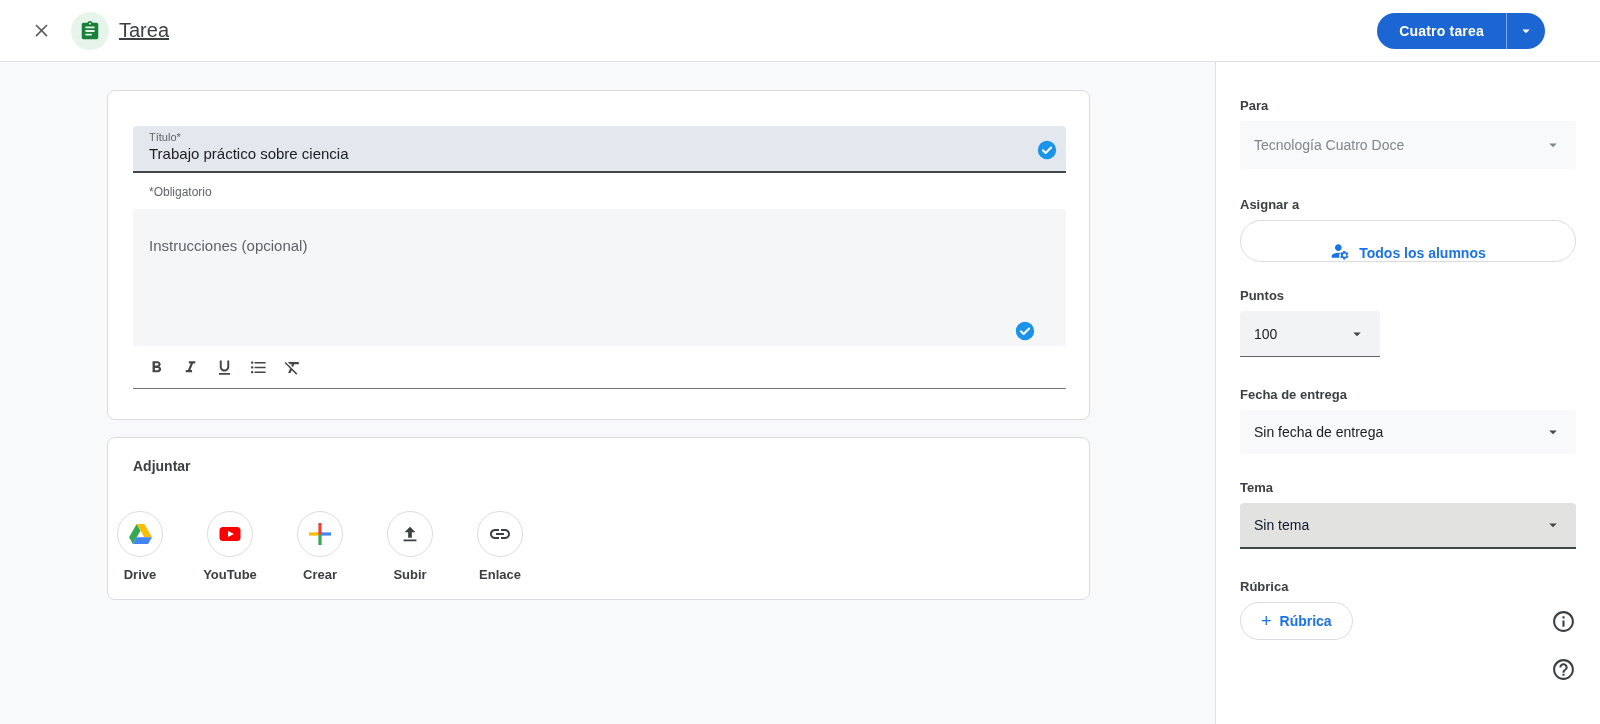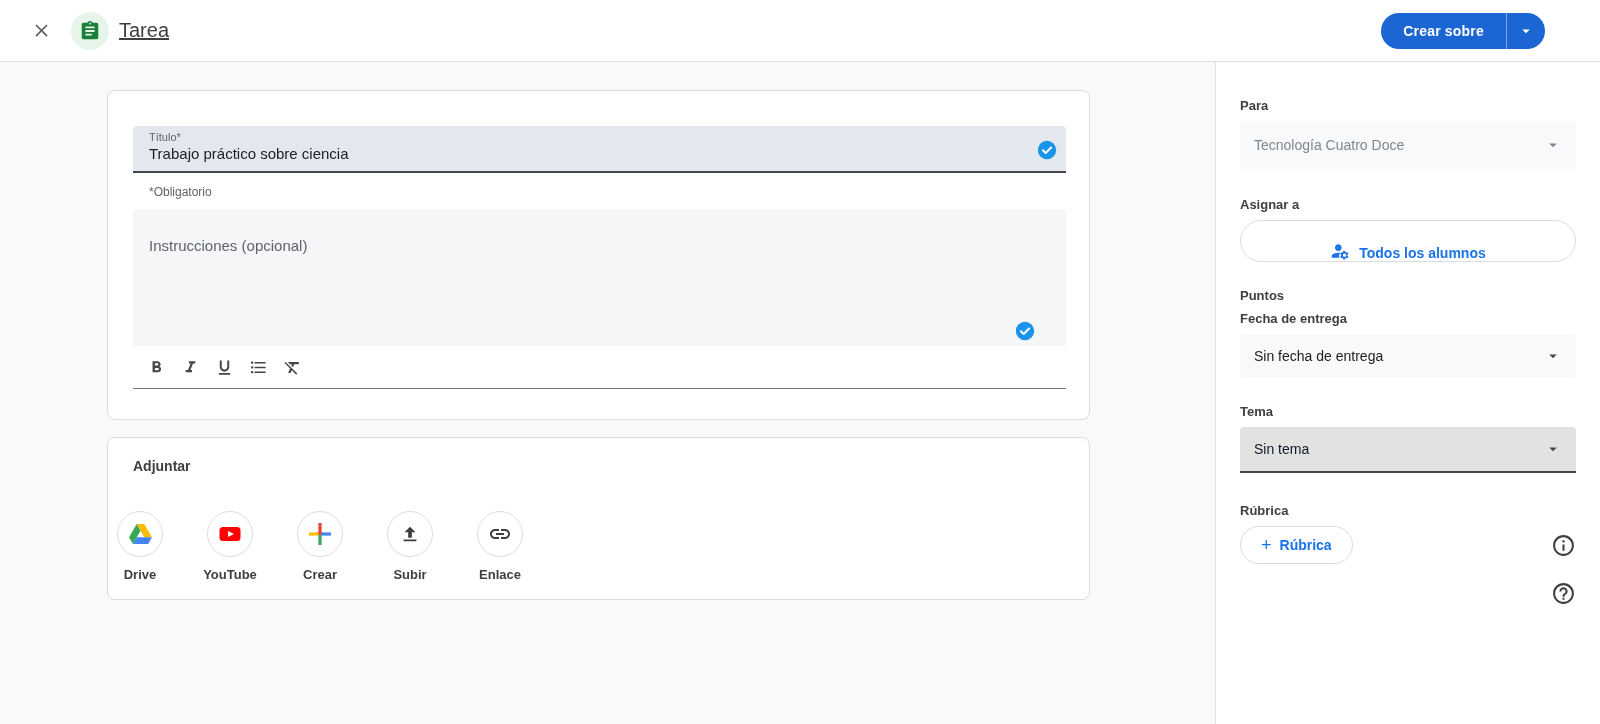--- a/index.html
+++ b/index.html
@@ -84,21 +84,21 @@
     </svg>
   </div>
   <div class="task-badge">
     <svg width="22" height="22" viewBox="0 0 24 24">
       <path fill="#188038" d="M19 3h-4.18C14.4 1.84 13.3 1 12 1c-1.3 0-2.4.84-2.82 2H5c-1.1 0-2 .9-2 2v14c0 1.1.9 2 2 2h14c1.1 0 2-.9 2-2V5c0-1.1-.9-2-2-2zm-7 0c.55 0 1 .45 1 1s-.45 1-1 1-1-.45-1-1 .45-1 1-1zm2 14H7v-2h7v2zm3-4H7v-2h10v2zm0-4H7V7h10v2z"></path>
     </svg>
   </div>
   <div class="page-title">Tarea</div>
   <div class="header-spacer"></div>
   <div class="split-btn">
-    <div class="split-main">Crear sobre</div>
+    <div class="split-main">Cuatro tarea</div>
     <div class="split-sep"></div>
     <div class="split-caret">
       <svg width="18" height="18" viewBox="0 0 24 24">
         <path fill="#fff" d="M7 10l5 5 5-5z"></path>
       </svg>
     </div>
   </div>
 </div>
 
 <div class="main">
@@ -224,20 +224,28 @@
 
   <div class="side-label">Asignar a</div>
   <div class="assign-pill">
     <svg width="20" height="20" viewBox="0 0 24 24">
       <path fill="#1a73e8" d="M10 12c2.21 0 4-1.79 4-4s-1.79-4-4-4-4 1.79-4 4 1.79 4 4 4zm0 2c-2.67 0-8 1.34-8 4v2h9.26a6.96 6.96 0 0 1-.26-2c0-1.43.43-2.76 1.17-3.87C11.4 14.05 10.68 14 10 14zm10.82 3.64c.04-.21.08-.42.08-.64s-.04-.43-.08-.64l1.04-.82c.09-.07.12-.21.06-.32l-1-1.73c-.06-.11-.19-.15-.31-.11l-1.23.5c-.26-.19-.53-.35-.84-.47l-.18-1.31a.255.255 0 0 0-.25-.21h-2c-.13 0-.23.09-.25.21l-.18 1.31c-.31.12-.58.28-.84.47l-1.23-.5c-.11-.04-.24 0-.31.11l-1 1.73c-.06.11-.04.25.06.32l1.04.82c-.04.21-.07.42-.07.64s.03.43.07.64l-1.04.82c-.09.07-.12.21-.06.32l1 1.73c.06.11.19.15.31.11l1.23-.5c.26.19.53.35.84.47l.18 1.31c.02.12.12.21.25.21h2c.13 0 .23-.09.25-.21l.18-1.31c.31-.12.58-.28.84-.47l1.23.5c.11.04.24 0 .31-.11l1-1.73c.06-.11.04-.25-.06-.32l-1.04-.82zM17.5 19c-1.1 0-2-.9-2-2s.9-2 2-2 2 .9 2 2-.9 2-2 2z"></path>
     </svg>
     <span>Todos los alumnos</span>
   </div>
 
   <div class="side-label">Puntos</div>
+  <div class="dd dd-points">
+    <span>100</span>
+    <span class="dd-caret">
+        <svg width="18" height="18" viewBox="0 0 24 24">
+          <path fill="currentColor" d="M7 10l5 5 5-5z"></path>
+        </svg>
+      </span>
+  </div>
 
   <div class="side-label">Fecha de entrega</div>
   <div class="dd dd-date">
     <span>Sin fecha de entrega</span>
     <span class="dd-caret">
         <svg width="18" height="18" viewBox="0 0 24 24">
           <path fill="currentColor" d="M7 10l5 5 5-5z"></path>
         </svg>
       </span>
   </div>

